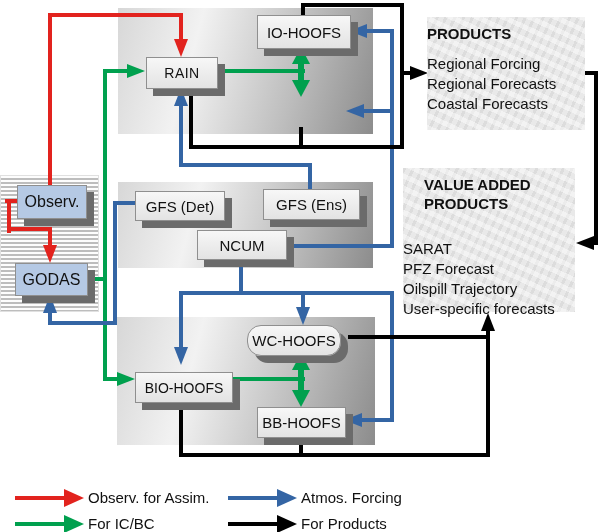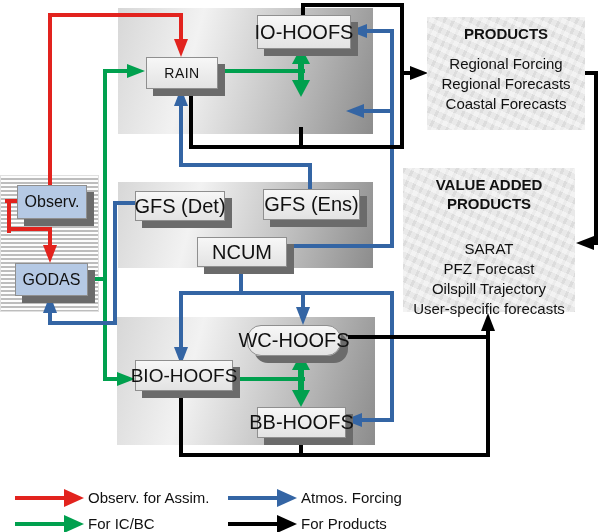--- a/index.html
+++ b/index.html
@@ -6,24 +6,24 @@
   .stage{position:relative;width:602px;height:532px;background:#fff;overflow:hidden;
          font-family:"Liberation Sans", sans-serif;color:#111;}
   .panel{position:absolute;
          background:linear-gradient(105deg,#d7d7d7 0%,#f2f2f2 30%,#bdbdbd 68%,#8c8c8c 100%);}
   .hatch{position:absolute;
          background:repeating-linear-gradient(180deg,#fdfdfd 0 2px,#bdbdbd 2px 4px);
          border:1px solid #e0e0e0;}
   .node{position:absolute;display:flex;align-items:center;justify-content:center;
         background:linear-gradient(180deg,#f7f7f7,#e3e3e3);
         border:1px solid #8f8f8f;box-shadow:7px 7px 0 #6b6b6b;
-        font-size:20px;white-space:nowrap;z-index:6;}
+        font-size:15px;white-space:nowrap;z-index:6;}
   .node.big{font-size:14px;letter-spacing:.5px;}
   .node.bluebox{background:var(--blue_node_fill,#b5c9e4);}
-  .texbox{position:absolute;z-index:5;text-align:center;
+  .texbox{position:absolute;z-index:5;
         background:
          repeating-linear-gradient(25deg, rgba(255,255,255,.45) 0 5px, rgba(255,255,255,0) 5px 11px),
          repeating-linear-gradient(115deg, rgba(110,110,110,.10) 0 3px, rgba(0,0,0,0) 3px 8px),
          #e9e9e9;}
   .texttl{font-weight:bold;font-size:15px;line-height:19px;padding-top:7px;}
   .texitems{font-size:15px;line-height:20px;}
   .lh,.lv,.lV{position:absolute;background:var(--c,#000);z-index:4;}
   .lh{height:4px;} .lv{width:4px;} .lV{width:6px;}
   .arr{position:absolute;width:0;height:0;z-index:4;}
   .c-red{--c:var(--red,#e2231e);} .c-green{--c:var(--green,#00a04e);}
@@ -121,30 +121,30 @@
   </div>
   <div class="node" style="left:257px;top:15px;width:92px;height:32px;">
     <span>IO-HOOFS</span>
   </div>
   <div class="node" style="left:135px;top:191px;width:88px;height:28px;">
     <span>GFS (Det)</span>
   </div>
   <div class="node" style="left:263px;top:189px;width:95px;height:29px;">
     <span>GFS (Ens)</span>
   </div>
-  <div class="node" style="left:197px;top:237px;width:88px;height:28px;">
+  <div class="node" style="left:197px;top:230px;width:88px;height:28px;">
     <span>NCUM</span>
   </div>
   <div class="node bluebox" style="left:17px;top:185px;width:68px;height:32px;font-size:16px;">
     <span>Observ.</span>
   </div>
   <div class="node bluebox" style="left:15px;top:263px;width:71px;height:31px;font-size:16px;">
     <span>GODAS</span>
   </div>
-  <div class="node" style="left:135px;top:360px;width:96px;height:29px;font-size:19px;">
+  <div class="node" style="left:135px;top:372px;width:96px;height:29px;font-size:14px;">
     <span>BIO-HOOFS</span>
   </div>
   <div class="node" style="left:247px;top:325px;width:92px;height:29px;border-radius:14px;">
     <span>WC-HOOFS</span>
   </div>
   <div class="node" style="left:257px;top:407px;width:87px;height:29px;">
     <span>BB-HOOFS</span>
   </div>
 
   <div class="texbox" style="left:427px;top:17px;width:158px;height:113px;">

